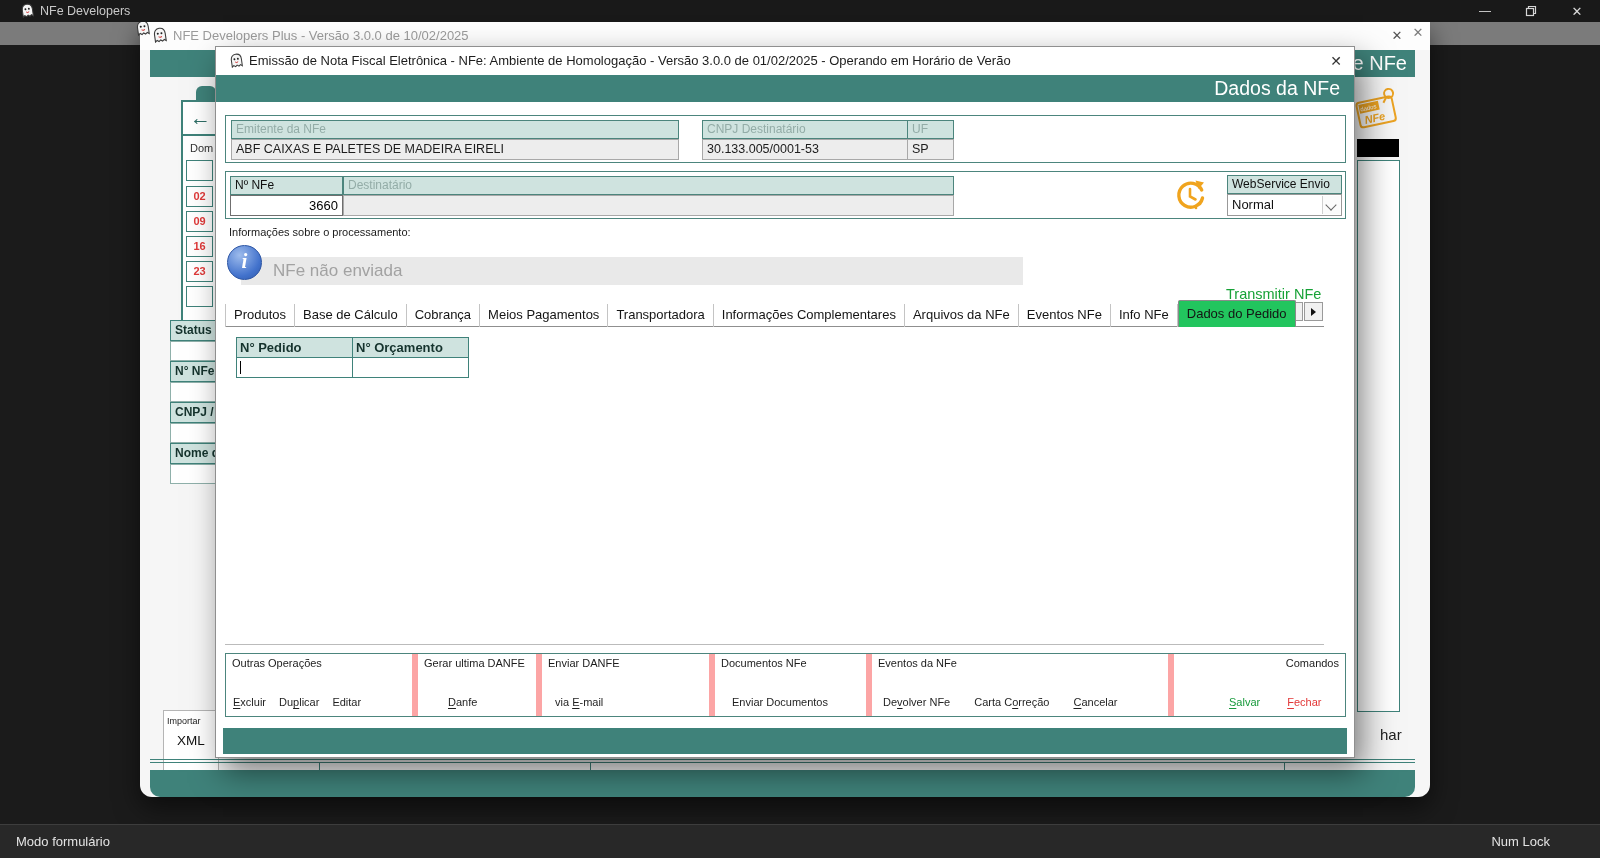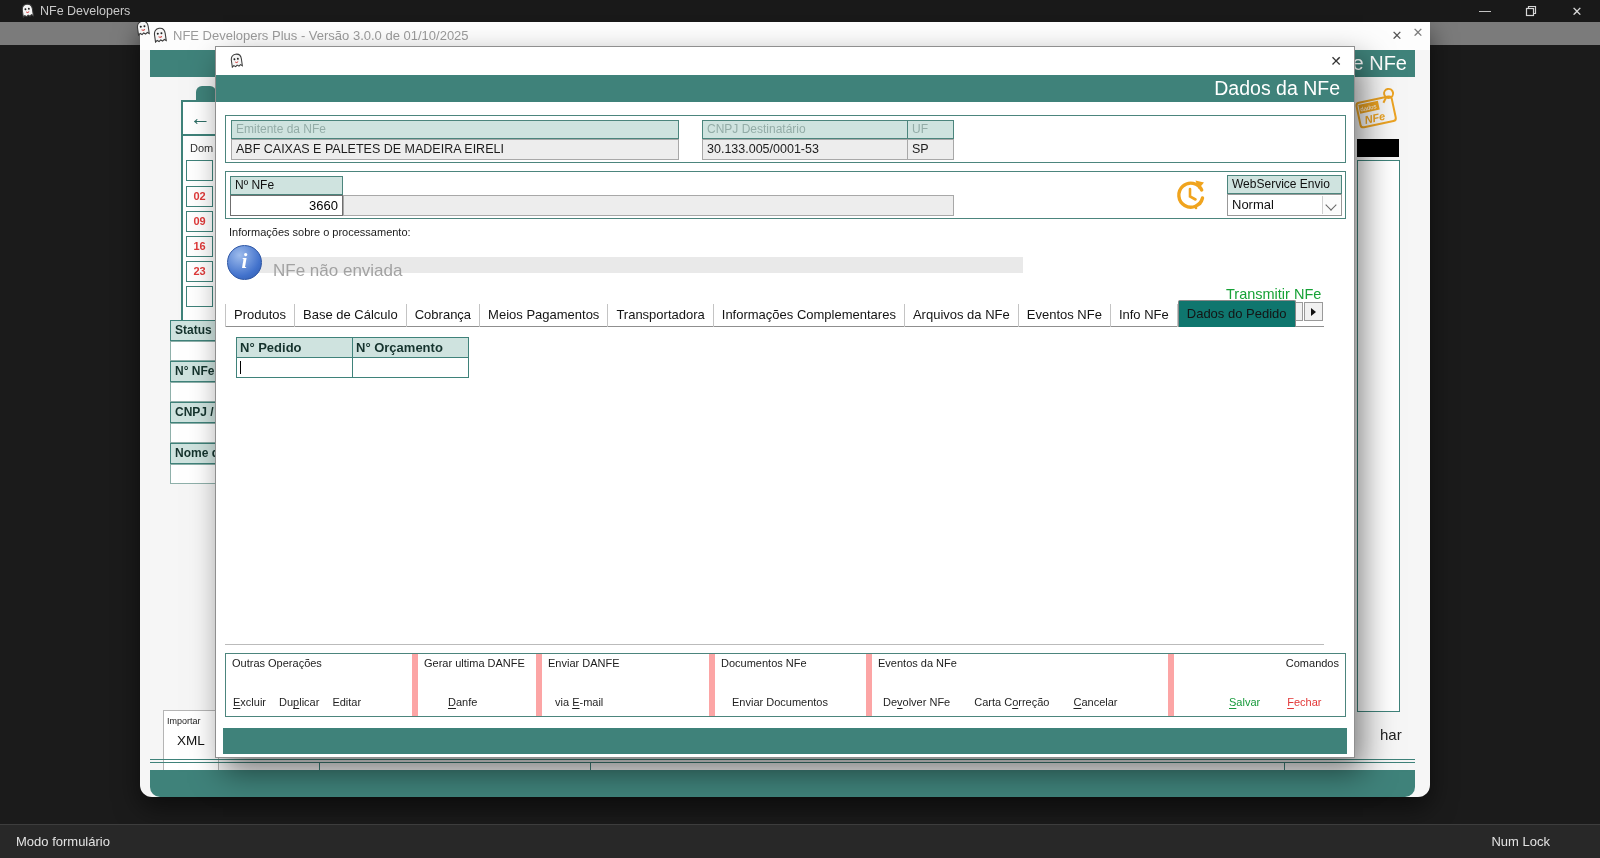--- a/index.html
+++ b/index.html
@@ -90,33 +90,33 @@
   .c-dest { left:117px; width:611px; }
   #nfe-val { background:#fff; border:1px solid #6f6f6f; text-align:right; color:#000; font-size:13px; }
   #clock-icon { position:absolute; left:947px; top:6px; }
   .c-ws { left:1001px; width:115px; }
   #ws-combo { position:absolute; left:1001px; top:22px; width:115px; height:22px; background:#fff; border:1px solid #999; box-sizing:border-box; }
   #ws-combo .val { position:absolute; left:4px; top:0; line-height:20px; font-size:13px; color:#111; }
   #combo-btn { position:absolute; right:1px; top:1px; bottom:1px; width:17px; background:#fbfbfb; border-left:1px solid #d0d0d0; }
   #combo-chev { position:absolute; left:4px; top:5px; width:7px; height:7px; border-right:1.6px solid #666; border-bottom:1.6px solid #666; transform:rotate(45deg); }
 
   #info-label { position:absolute; left:13px; top:179px; font-size:11px; color:#1a1a1a; }
-  #info-bar { position:absolute; left:25px; top:210px; width:782px; height:16px; background:#e9e9e9; }
+  #info-bar { position:absolute; left:25px; top:210px; width:782px; height:28px; background:#e9e9e9; }
   #info-status { margin-left:32px; line-height:28px; font-size:17px; color:#a2a2a2; }
   #info-icon { position:absolute; left:11px; top:198px; width:35px; height:35px; border-radius:50%;
                background:radial-gradient(circle at 35% 28%, #9dbbec, #4272cc 65%, #2e58a8);
                border:1px solid #2b54a4; box-sizing:border-box; text-align:center;
                font:italic bold 21px "Liberation Serif",serif; color:#fff; line-height:31px; }
   #transmit { position:absolute; left:1010px; top:214px; font-size:14.5px; color:#17a237;margin-top:25px; }
 
   #tabline-strip { position:absolute; left:9px; top:279px; width:1099px; height:1px; background:#8f8f8f; }
   #tabstrip { position:absolute; left:9px; top:253px; width:1099px; height:27px; display:flex; align-items:flex-end; z-index:2; }
   .tab { height:23px; line-height:22px; padding:0 8px; font-size:13px; color:#141414; border-right:1px solid #c4c4c4; white-space:nowrap; box-sizing:border-box; }
   .tab:first-child { border-left:1px solid #c4c4c4; }
-  .tab.active { height:27px; line-height:25px; background:#0f766e; border:1px solid #8a8a8a; border-bottom:none;
+  .tab.active { height:27px; line-height:25px; background:#22c55e; border:1px solid #8a8a8a; border-bottom:none;
                 border-radius:2px 2px 0 0; position:relative; z-index:2;margin-top:23px; }
   .spin { position:absolute; top:255px; width:19px; height:19px; background:#f1f1f1; border:1px solid #9a9a9a; box-sizing:border-box;
           display:flex; align-items:center; justify-content:center; }
   #spin-l { left:1068px; } #spin-r { left:1088px; }
   .tri-l { width:0; height:0; border-top:4px solid transparent; border-bottom:4px solid transparent; border-right:5px solid #111; }
   .tri-r { width:0; height:0; border-top:4px solid transparent; border-bottom:4px solid transparent; border-left:5px solid #111; }
 
   #grid { position:absolute; left:20px; top:290px; }
   .grow { display:flex; }
   .gc { width:117px; height:21px; border:1px solid #3f827a; box-sizing:border-box; margin-right:-1px; background:#fff; position:relative; }
@@ -175,21 +175,21 @@
 
 <svg id="behindicon" class="gi" width="16" height="16">
     <use href="#ghost"></use>
   </svg>
 
 <div id="mainwin">
   <div id="mw-titlebar">
     <svg id="mw-icon" class="gi" width="16" height="16">
         <use href="#ghost"></use>
       </svg>
-    <span id="mw-title">NFE Developers Plus - Versão 3.0.0 de 01/10/2025</span>
+    <span id="mw-title">NFE Developers Plus - Versão 3.0.0 de 10/02/2025</span>
     <span class="winx" id="mw-x1">✕</span>
     <span class="winx" id="mw-x2">✕</span>
   </div>
   <div id="mw-band">e NFe</div>
 
   <div id="cal-handle"></div>
   <div id="calendar">
     <div id="cal-arrow">←</div>
     <div id="cal-dom">Dom</div>
     <div class="cal-cell" style="top:58px"></div>
@@ -234,35 +234,37 @@
   <div class="vstub" id="vs3"></div>
   <span id="har-frag">har</span>
   <div id="mw-bottomband"></div>
 </div>
 
 <div id="modal">
   <div id="m-titlebar">
     <svg id="m-icon" class="gi" width="15" height="15">
         <use href="#ghost"></use>
       </svg>
+    <span id="m-title">Emissão de Nota Fiscal Eletrônica - NFe: Ambiente de Homologação - Versão 3.0.0 de 01/02/2025 - Operando em Horário de Verão</span>
     <span id="m-x">✕</span>
   </div>
   <div id="m-band">Dados da NFe</div>
 
   <div class="groupbox" id="g1">
     <div class="fhdr gray c-emit">Emitente da NFe</div>
     <div class="fhdr gray c-cnpj">CNPJ Destinatário</div>
     <div class="fhdr gray c-uf">UF</div>
     <div class="fval c-emit">ABF CAIXAS E PALETES DE MADEIRA EIRELI</div>
     <div class="fval c-cnpj">30.133.005/0001-53</div>
     <div class="fval c-uf">SP</div>
   </div>
 
   <div class="groupbox" id="g2">
     <div class="fhdr dark c-nfe">Nº NFe</div>
+    <div class="fhdr gray c-dest">Destinatário</div>
     <div class="fval c-nfe" id="nfe-val">3660</div>
     <div class="fval c-dest"></div>
     <svg id="clock-icon" width="34" height="36" viewBox="0 0 34 36">
       <path d="M28.7 12 A 12 12 0 1 0 29.5 20" fill="none" stroke="#f0a41e" stroke-width="3.4" stroke-linecap="round"></path>
       <path d="M22.5 2.5 l8.5 2 -5.5 6.5 z" fill="#f0a41e"></path>
       <path d="M17 11 V18.5 L22.5 21.5" fill="none" stroke="#f0a41e" stroke-width="2.6" stroke-linecap="round"></path>
       <circle cx="27" cy="26" r="1.3" fill="#f0a41e"></circle>
       <circle cx="23" cy="30" r="1.3" fill="#f0a41e"></circle>
     </svg>
     <div class="fhdr dark c-ws" style="top:3px">WebService Envio</div>

